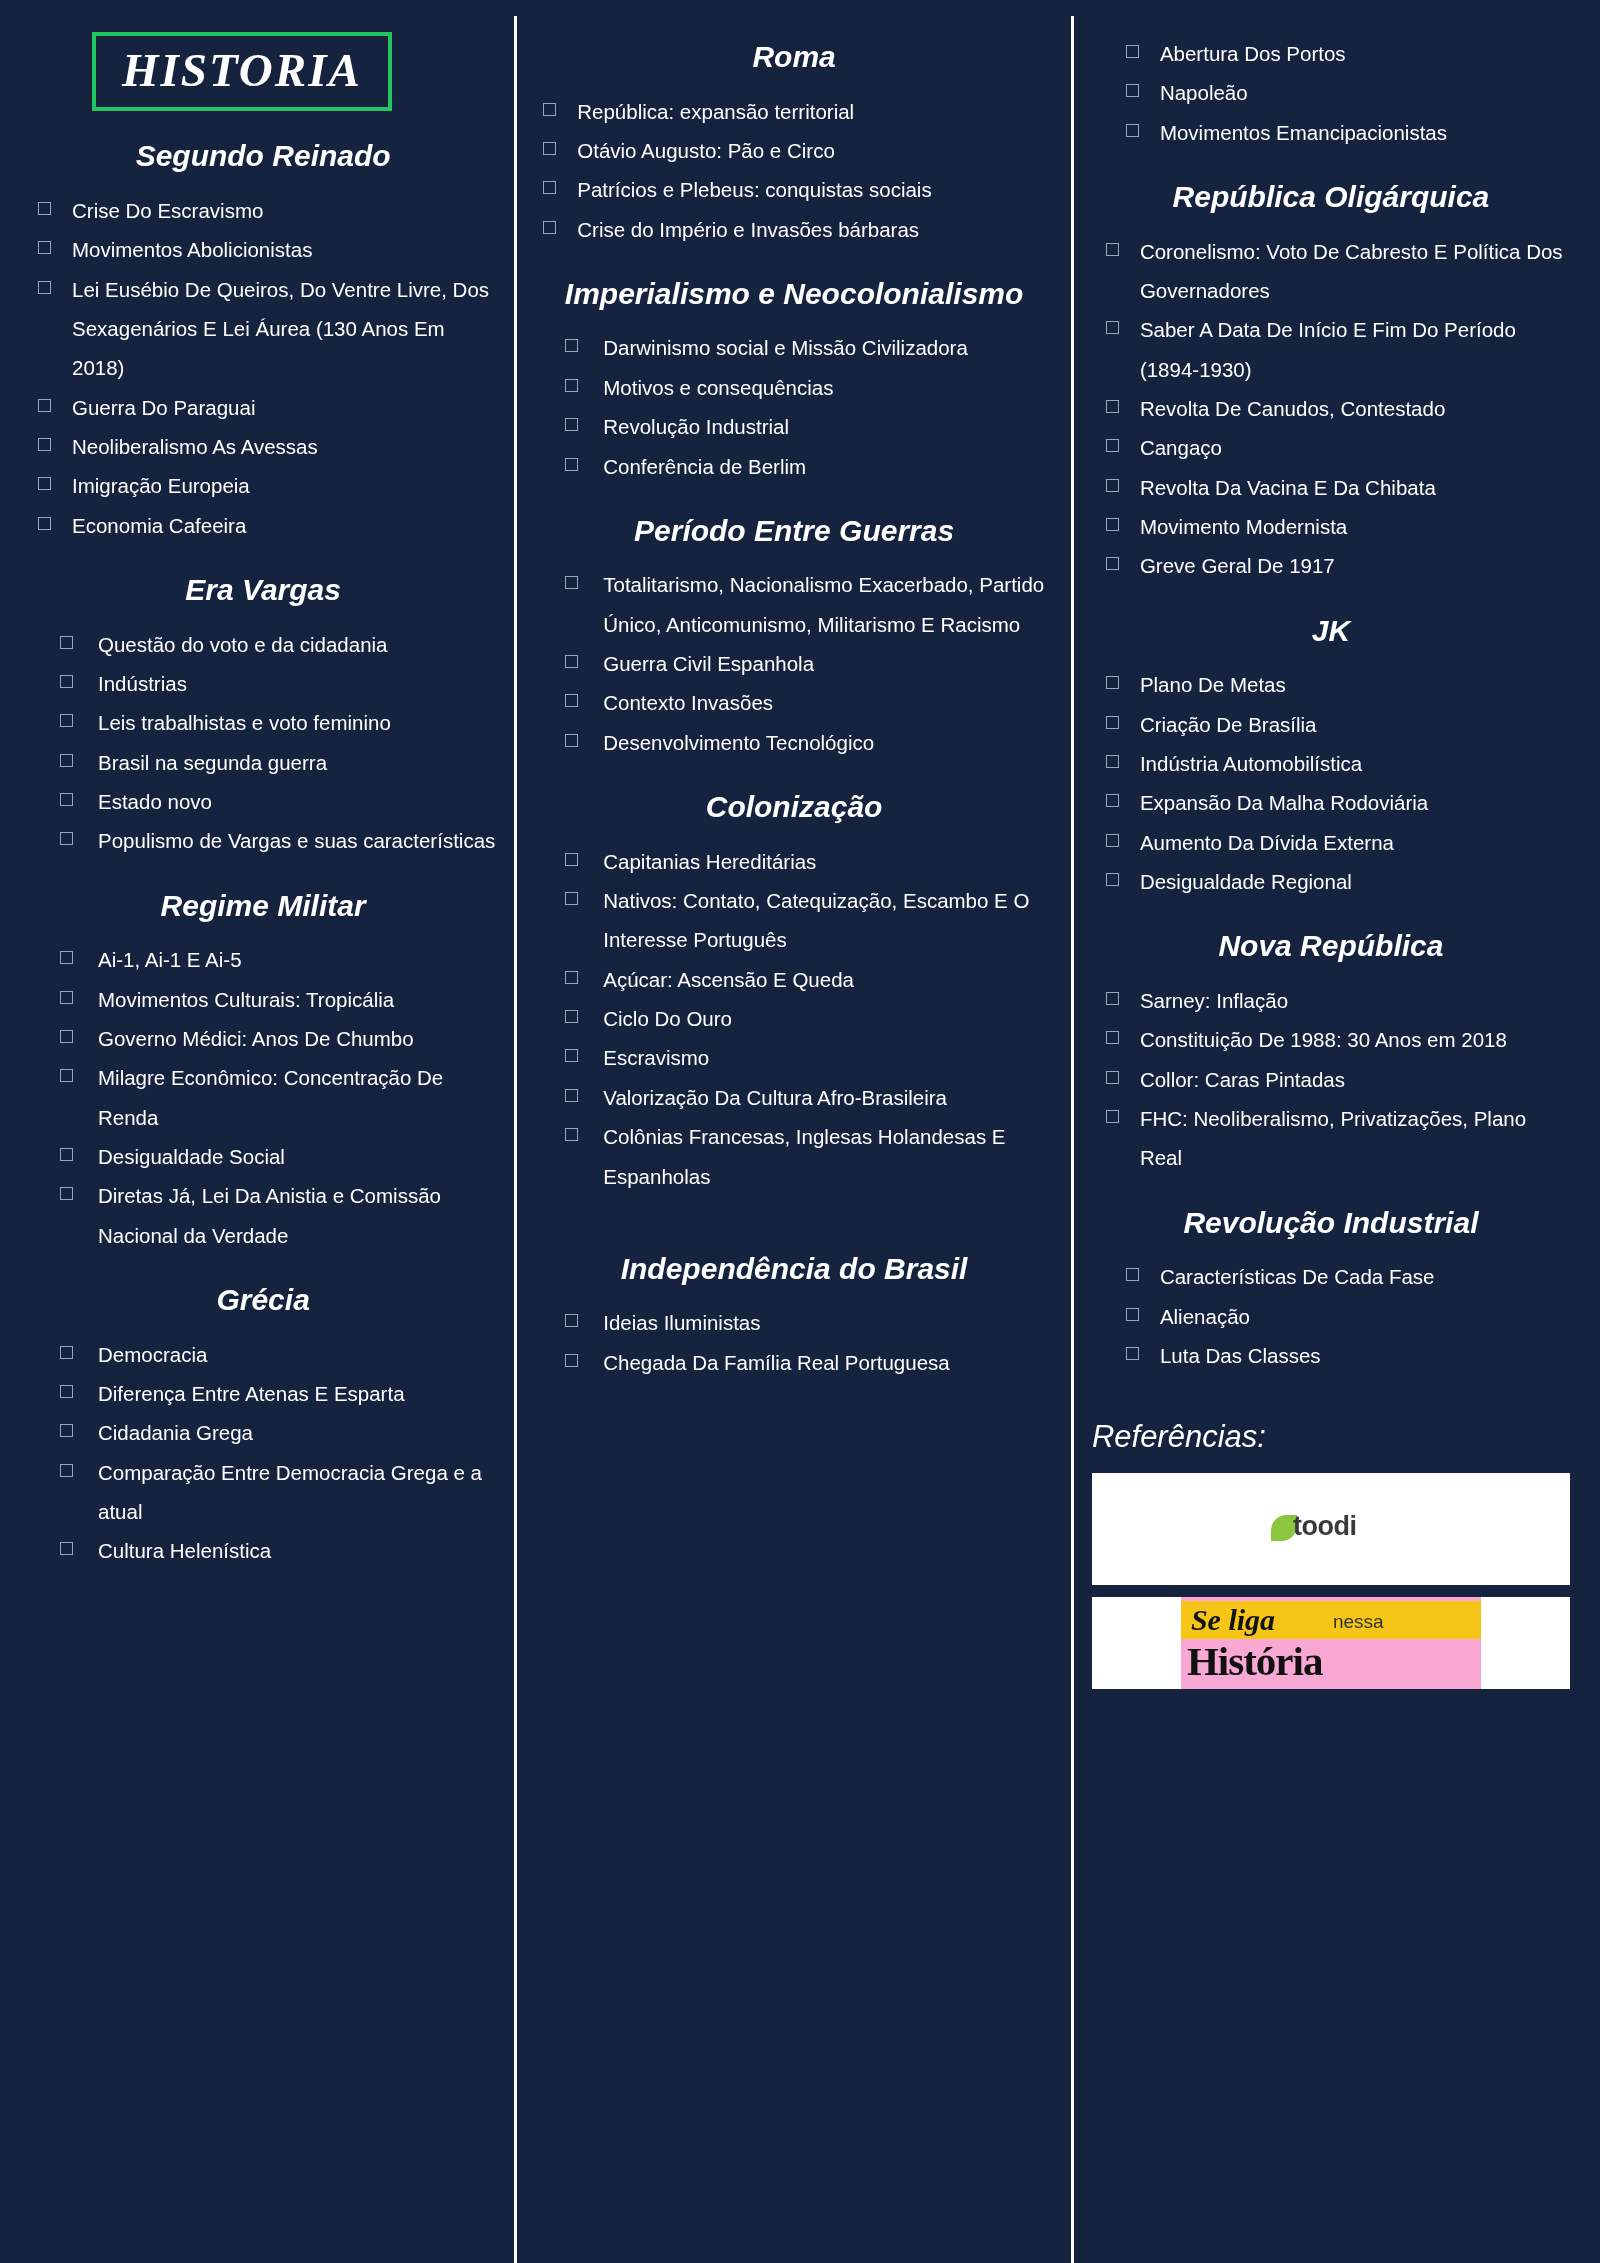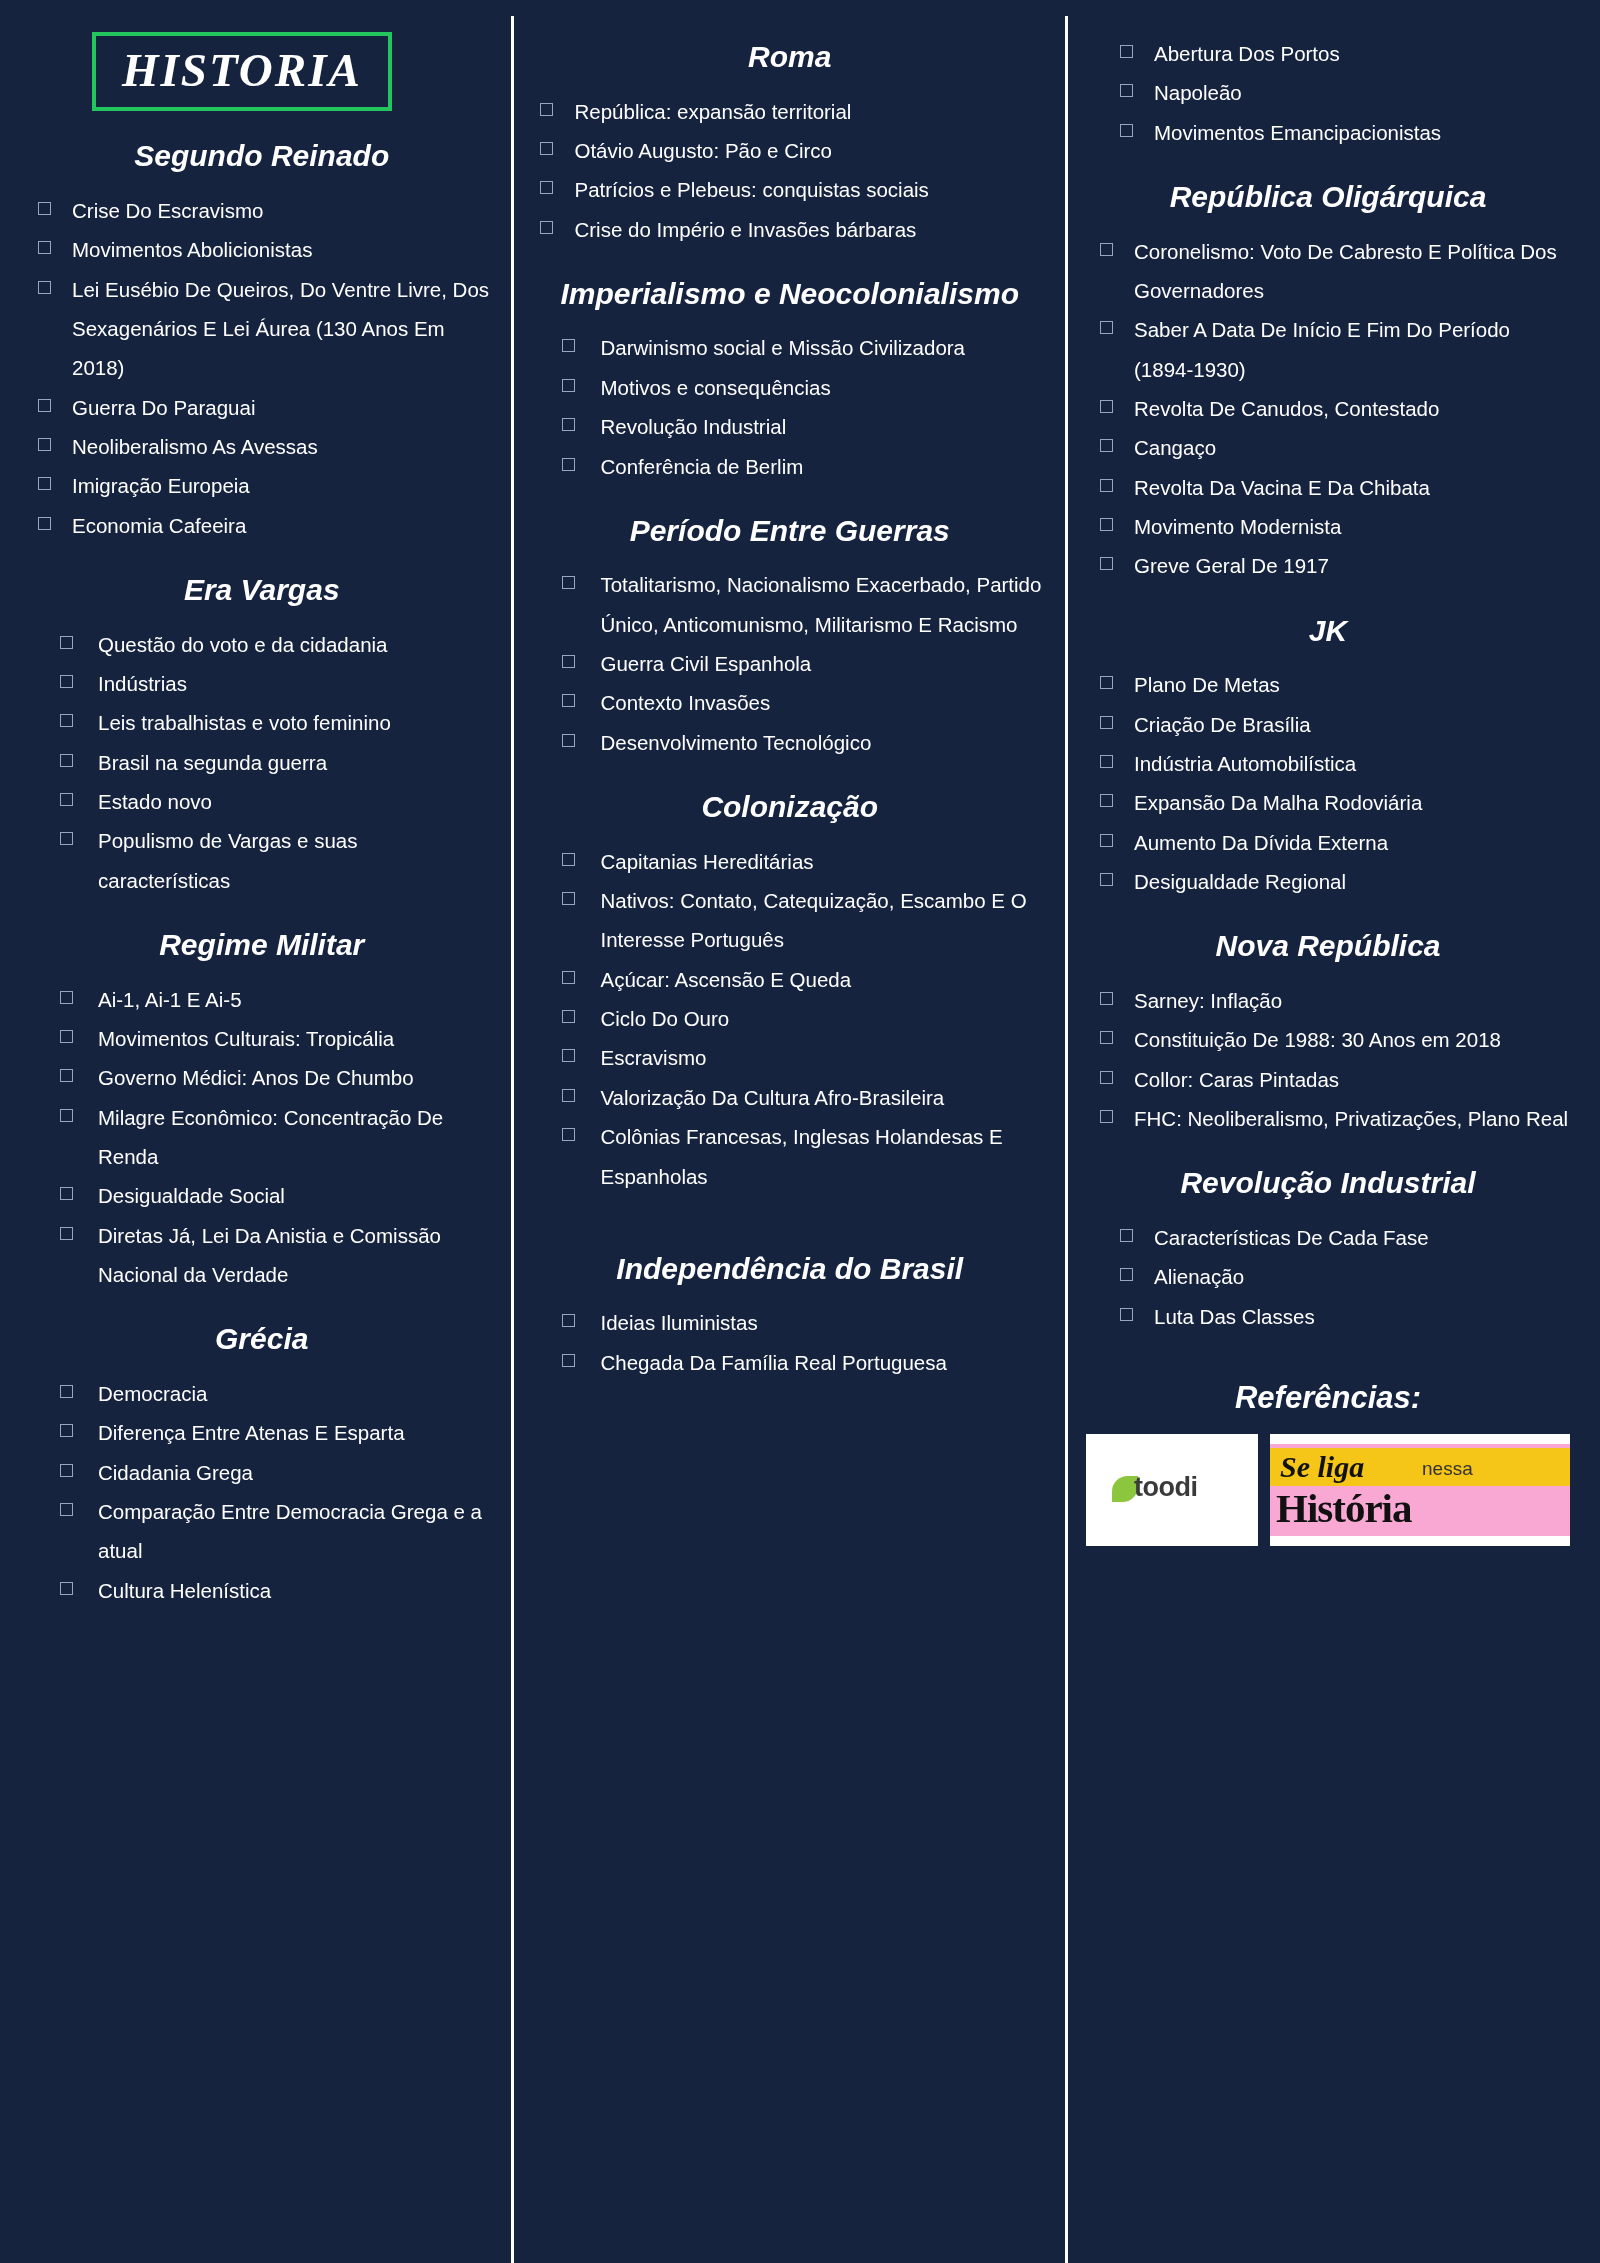--- a/index.html
+++ b/index.html
@@ -98,27 +98,27 @@
 
   
   .col-3 ul.items li { padding-left: 48px; }
   .col-3 ul.items li .box { left: 14px; }
   .col-3 ul.items.indent li { padding-left: 68px; }
   .col-3 ul.items.indent li .box { left: 34px; }
 
   .refs-title {
     font-family: "Liberation Sans", sans-serif;
     font-style: italic;
-    font-weight: bold;
+    font-weight: normal;
     font-size: 31px;
-    text-align: center;
     margin: 44px 0 18px 0;
   }
   .logos {
     display: flex;
+    flex-direction: column;
     justify-content: center;
     align-items: stretch;
     gap: 12px;
   }
   .logo-box {
     background: #ffffff;
     display: flex;
     align-items: center;
     justify-content: center;
     padding: 10px 12px;

